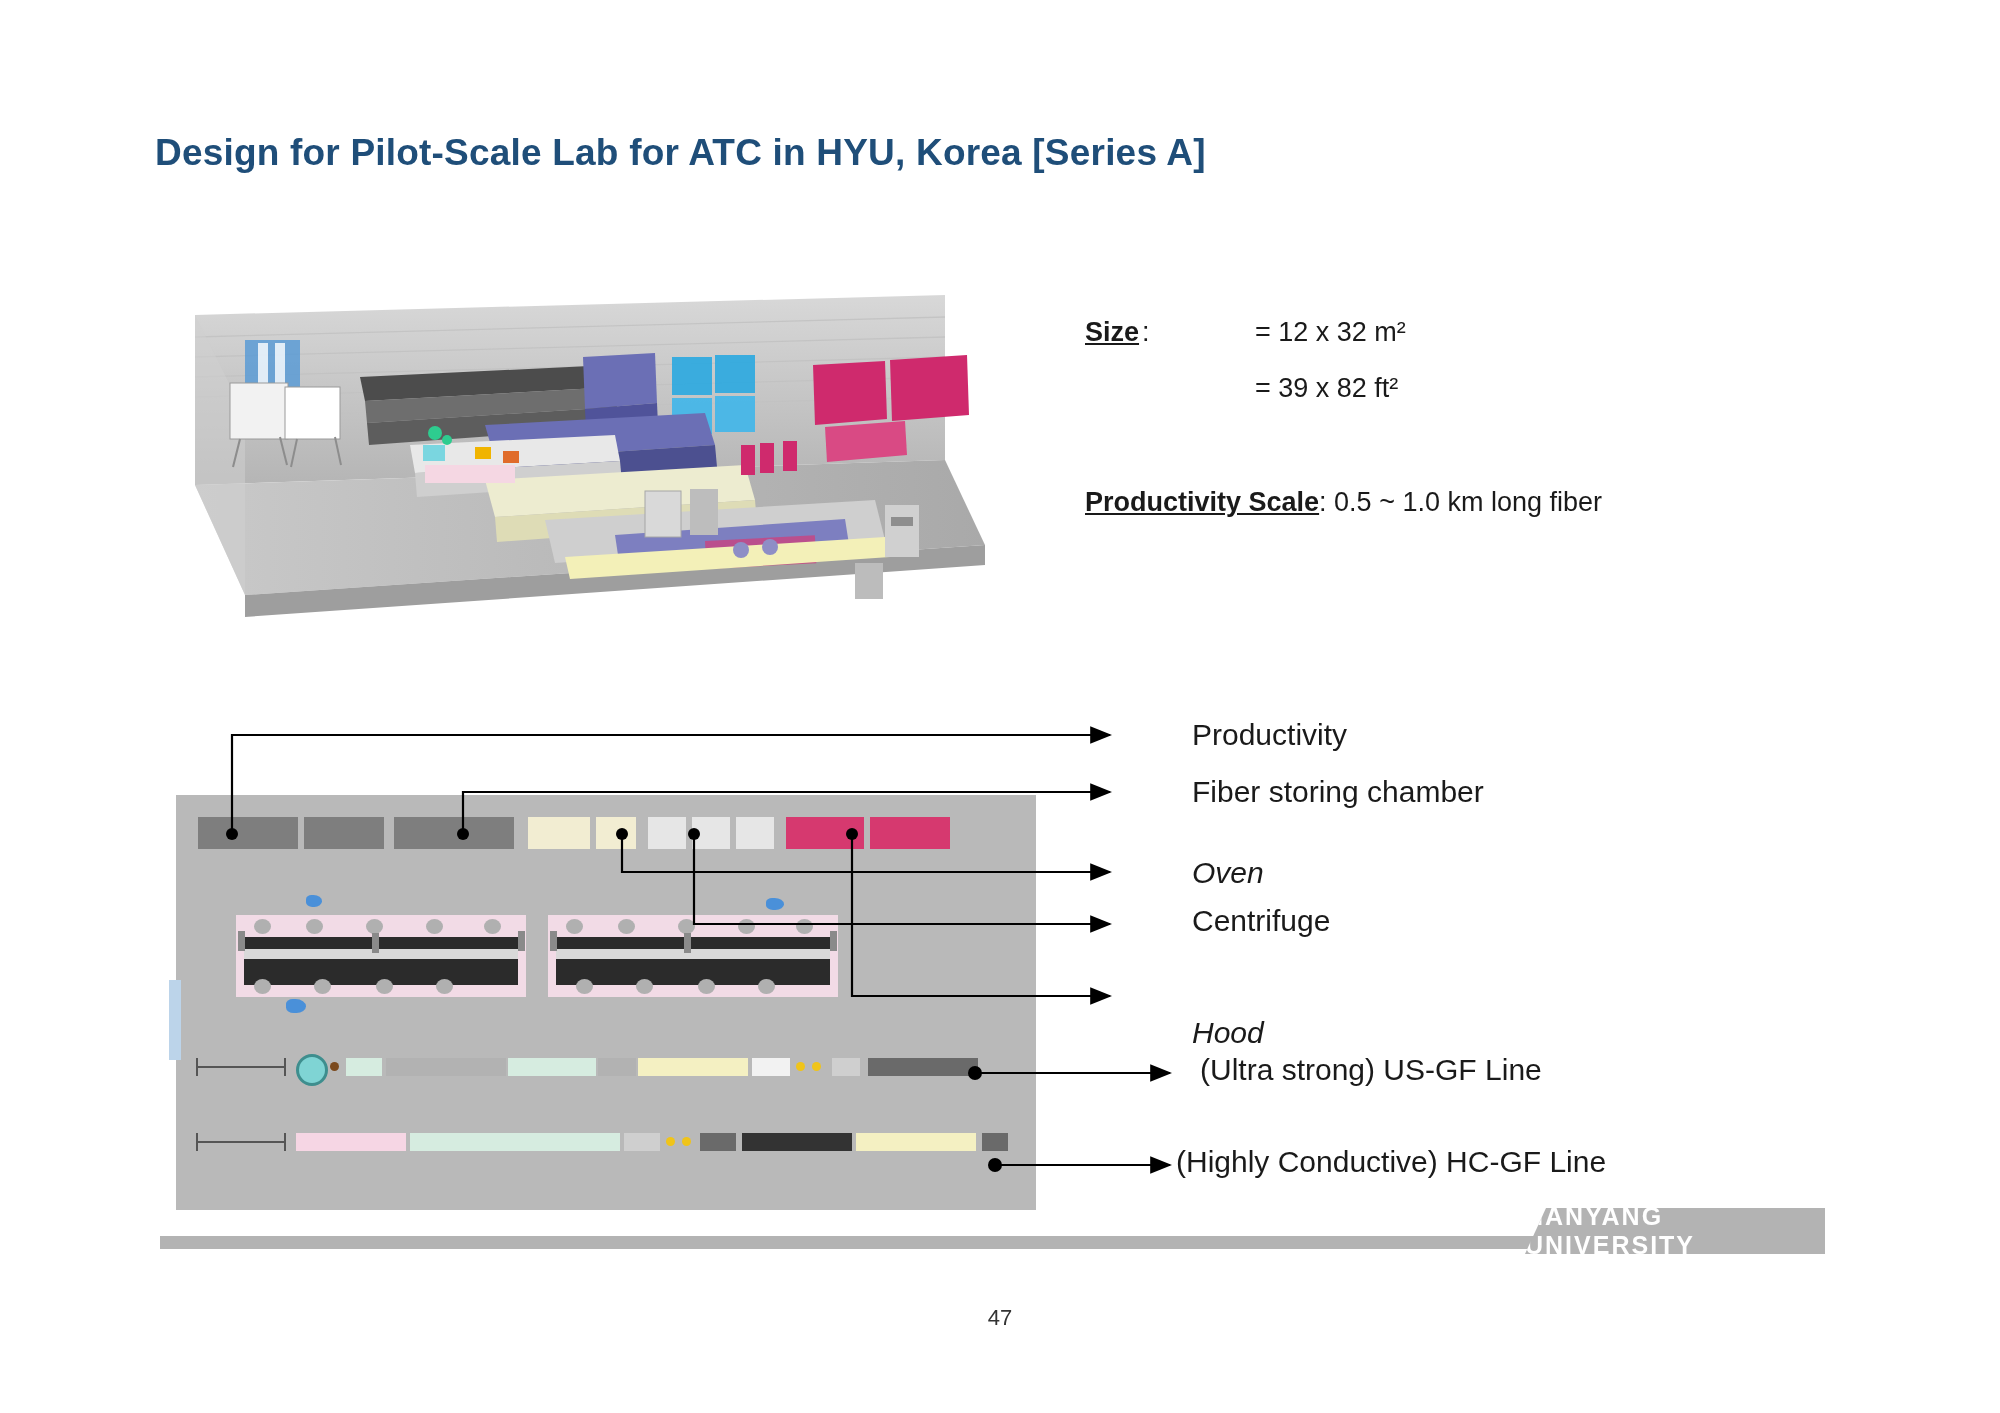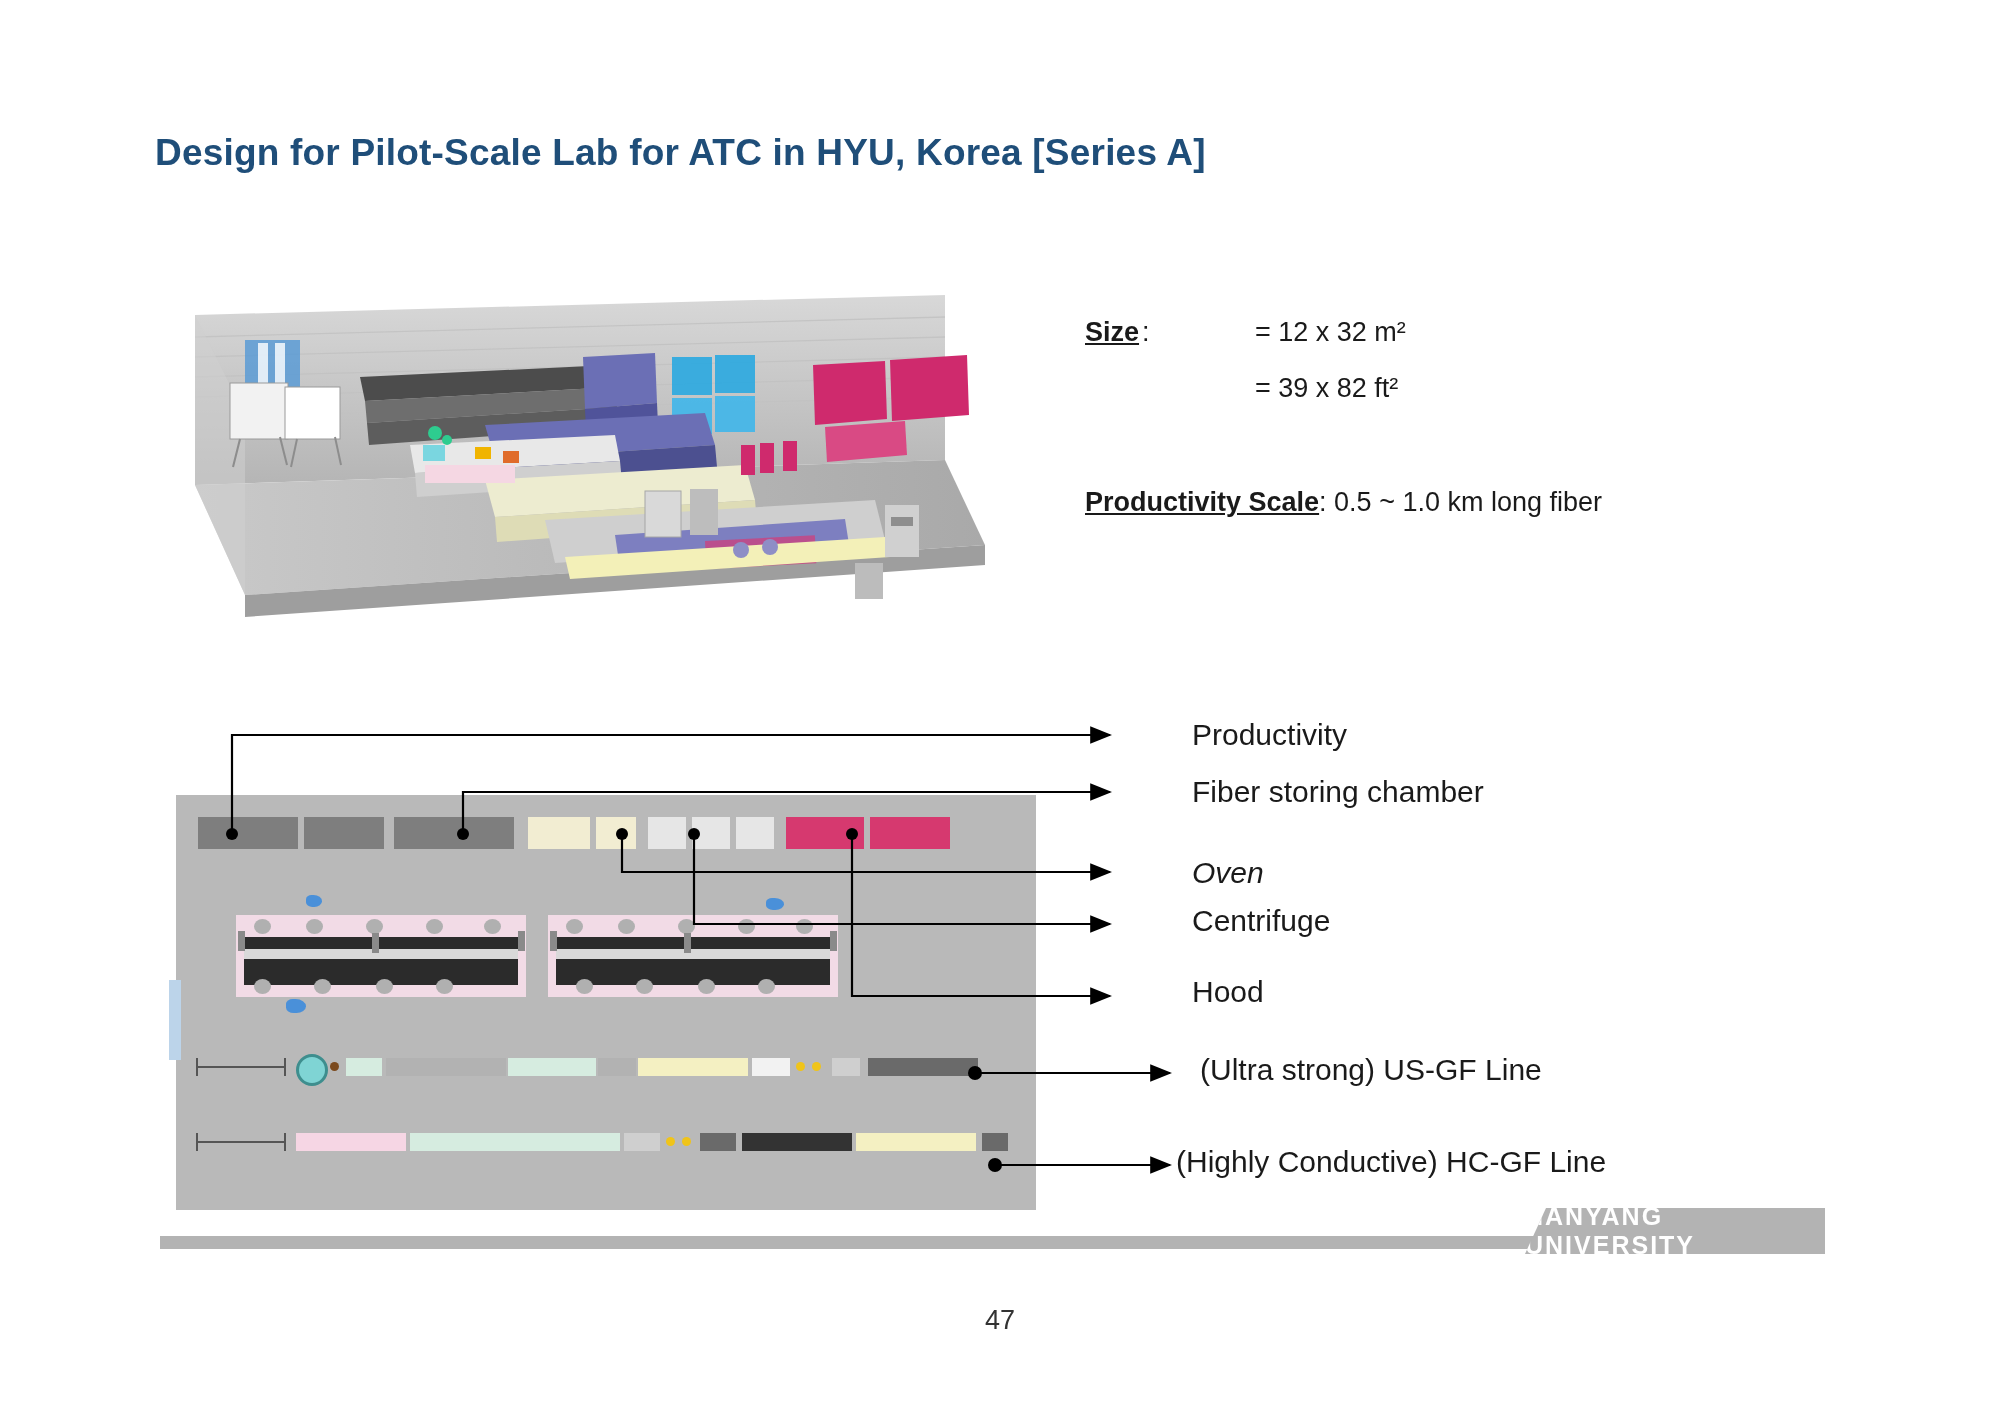--- a/index.html
+++ b/index.html
@@ -227,21 +227,21 @@
     align-items: center;
     justify-content: center;
     clip-path: polygon(7% 0, 100% 0, 100% 100%, 0 100%);
   }
   .page-number {
     position: absolute;
     left: 0;
     top: 1305px;
     width: 2000px;
     text-align: center;
-    font-size: 27px;
+    font-size: 22px;
     color: #333;
   }
 </style>
 </head>
 <body>
 
 <div class="slide-title">Design for Pilot-Scale Lab for ATC in HYU, Korea [Series A]</div>
 
 <div class="render-wrap">
   <svg class="render-svg" width="810" height="335" viewBox="0 0 810 335">
@@ -463,21 +463,21 @@
     <circle cx="852" cy="834" r="6"></circle>
     <circle cx="975" cy="1073" r="7"></circle>
     <circle cx="995" cy="1165" r="7"></circle>
   </g>
 </svg>
 
 <div class="callout-label" style="left:1192px; top:718px;">Productivity</div>
 <div class="callout-label" style="left:1192px; top:775px;">Fiber storing chamber</div>
 <div class="callout-label" style="left:1192px; top:856px;font-style:italic;">Oven</div>
 <div class="callout-label" style="left:1192px; top:904px;">Centrifuge</div>
-<div class="callout-label" style="left:1192px; top:975px;">Hood</div>
+<div class="callout-label" style="left:1192px; top:1016px;font-style:italic;">Hood</div>
 <div class="callout-label" style="left:1200px; top:1053px;">(Ultra strong) US-GF Line</div>
 <div class="callout-label" style="left:1176px; top:1145px;">(Highly Conductive) HC-GF Line</div>
 
 <div class="footer-bar">
   <div class="footer-grey"></div>
   <div class="footer-logo">HANYANG UNIVERSITY</div>
 </div>
 <div class="page-number">47</div>
 
 </body></html>

